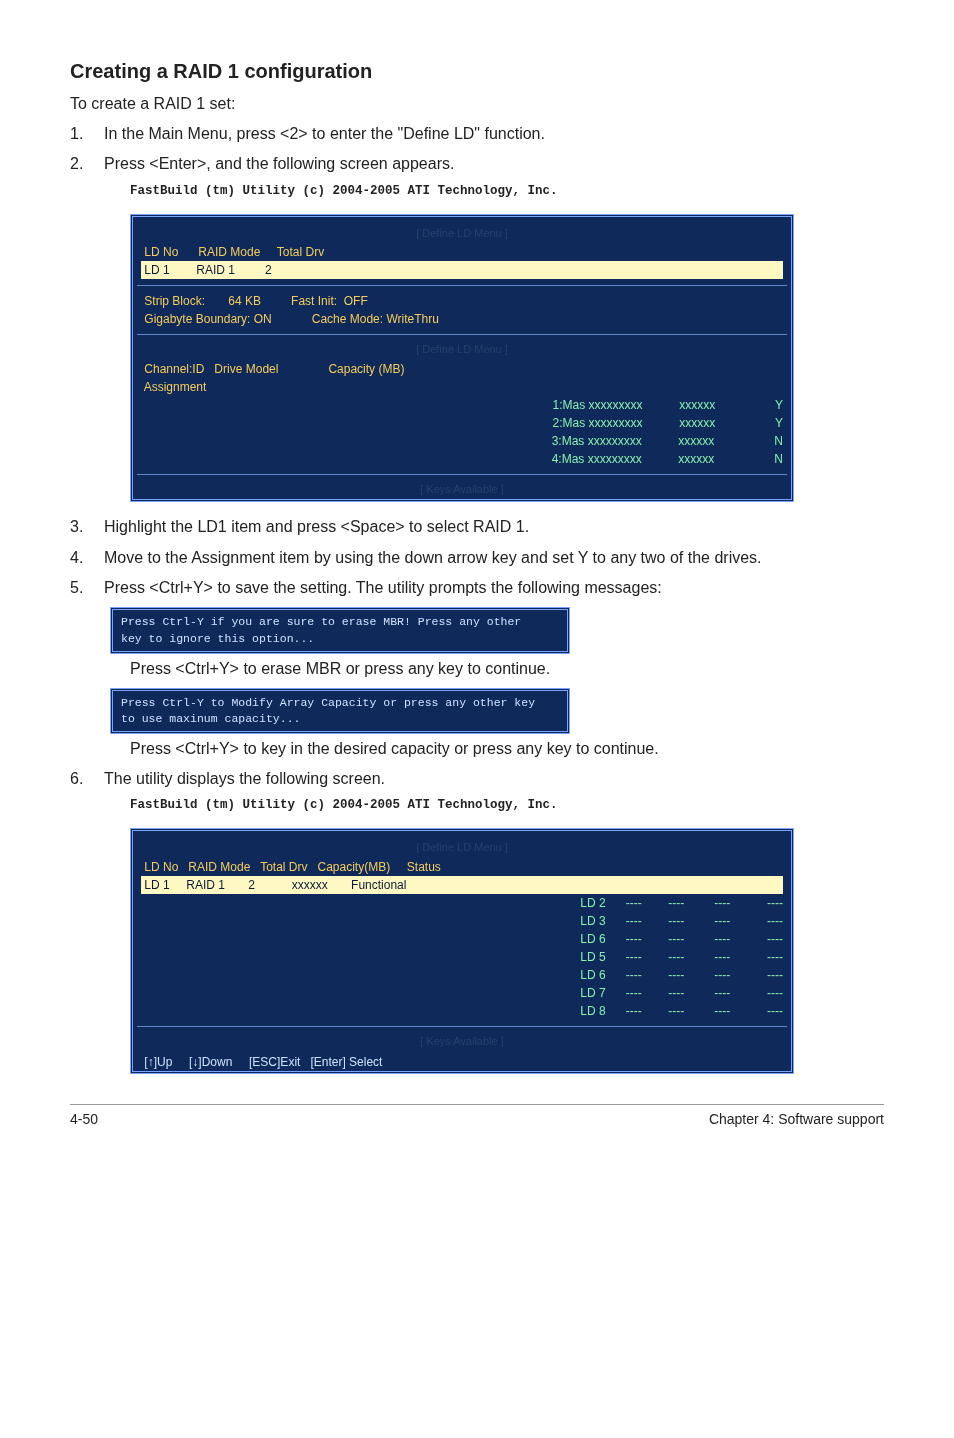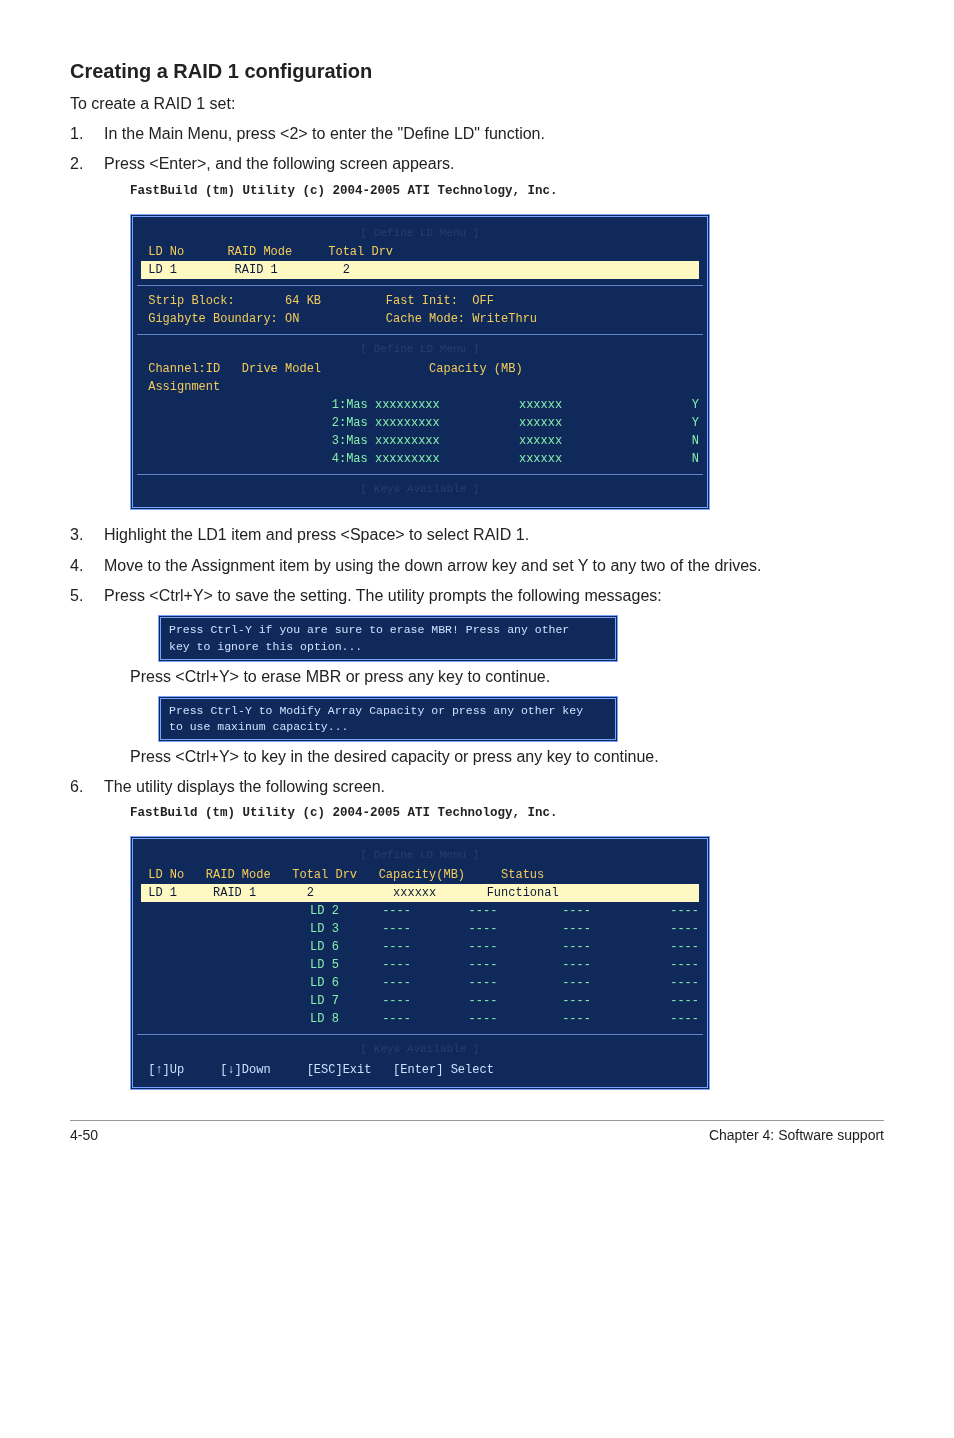--- a/index.html
+++ b/index.html
@@ -21,34 +21,34 @@
   ol.steps > li {
     display: flex;
     margin-bottom: 8px;
     line-height: 1.4;
   }
   ol.steps > li > .num { width: 34px; flex: 0 0 34px; }
   ol.steps > li > .body { flex: 1; }
   .bold { font-weight: normal; }
 
   
-  .bios-wrap { margin: 6px 0 14px 60px; width: 580px; }
+  .bios-wrap { margin: 6px 0 14px 60px; width: 664px; }
   .bios-title {
     font-family: "Courier New", monospace;
     font-weight: bold;
     font-size: 12.5px;
     margin-bottom: 3px;
   }
   .bios {
-    font-family: Liberation Mono, monospace;
+    font-family: Liberation Sans, sans-serif;
     font-size: 12px;
     background: #0f2a5a;
     color: #cfe0ff;
     border: 3px double #7aa3ff;
-    padding: 6px 8px 8px 8px;
+    padding: 6px 8px 0 8px;
     line-height: 1.5;
     margin-top: 16px;
   }
   .bios .section-label {
     color: #273f6e;
     text-align: center;
     font-size: 11px;
     margin: 2px 0;
   }
   .bios .hdr {
@@ -68,21 +68,21 @@
     border-top: 1px solid #5f86c8;
     margin: 6px -4px;
   }
   .bios .keys {
     color: #cfe0ff;
     white-space: pre;
     margin-top: 4px;
   }
 
   
-  .msgbox-wrap { margin: 4px 0 6px 88px; width: 460px; border-radius: 11px; }
+  .msgbox-wrap { margin: 4px 0 6px 40px; width: 460px; border-radius: 11px; }
   .msgbox {
     font-family: "Courier New", monospace;
     font-size: 11.5px;
     background: #0f2a5a;
     color: #cfe0ff;
     border: 3px double #7aa3ff;
     padding: 4px 8px;
     line-height: 1.4;
   }
 

